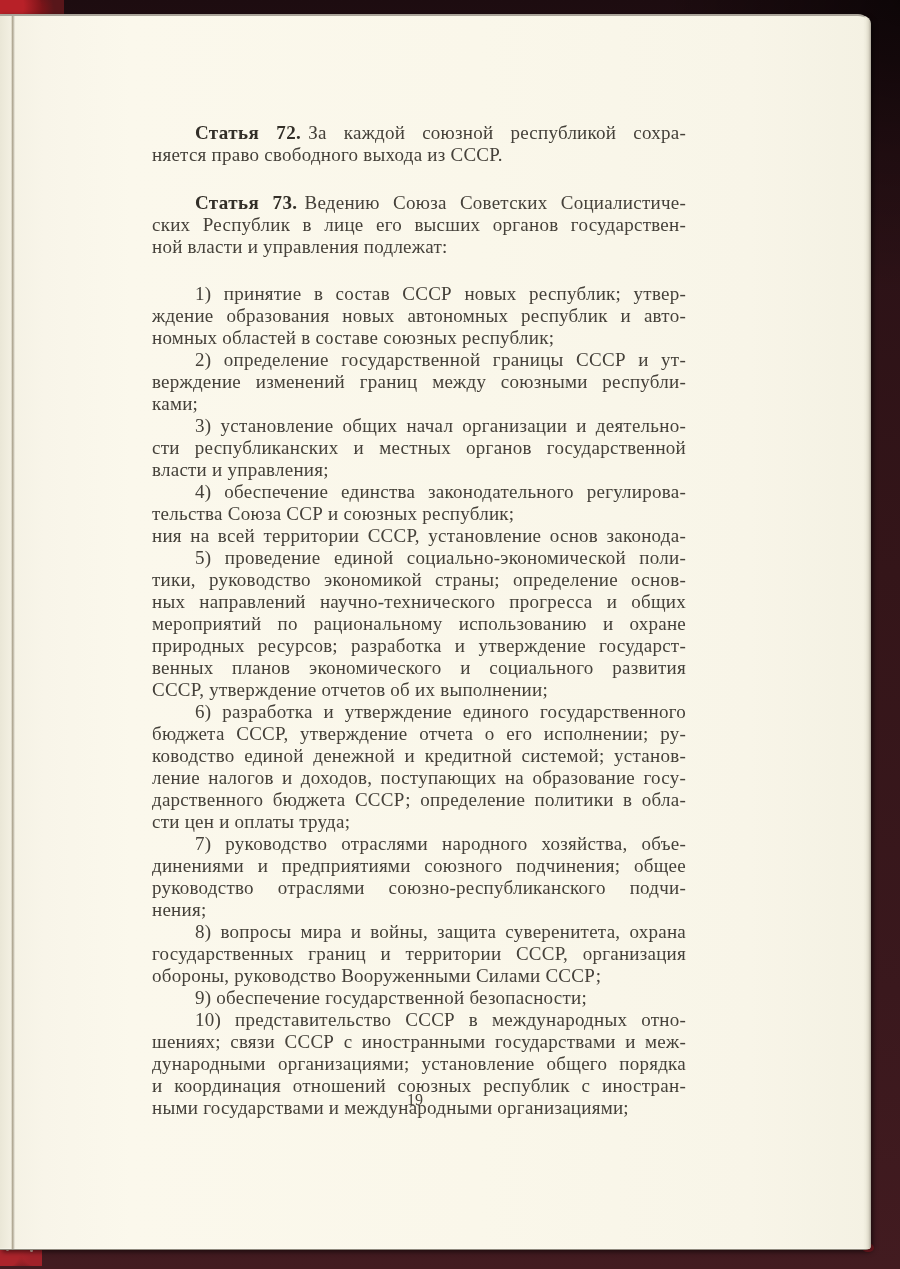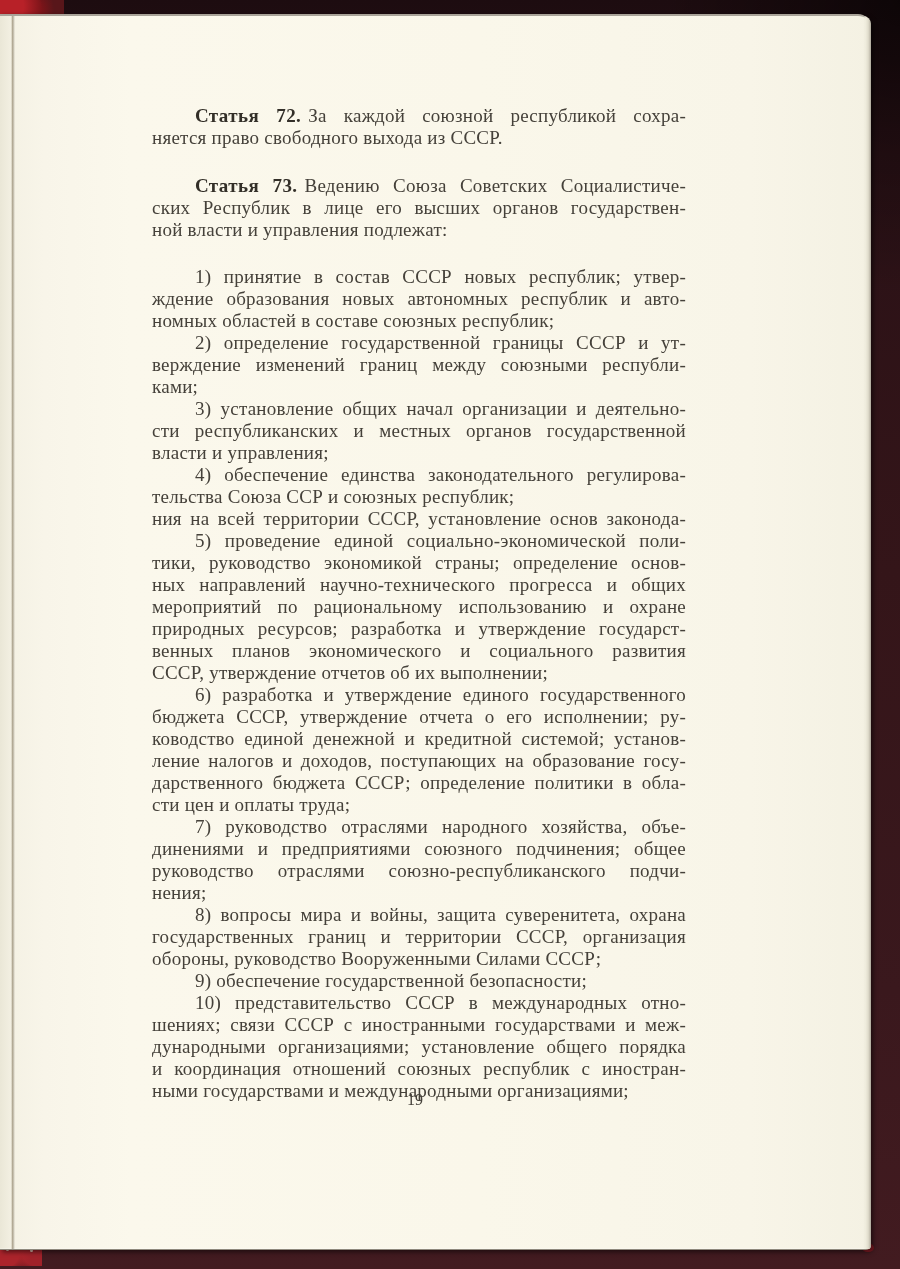--- a/index.html
+++ b/index.html
@@ -56,21 +56,21 @@
       rgba(88,76,52,0.28) 65%, rgba(110,96,66,0) 100%);
   }
   
   .page::after {
     content: ""; position: absolute; right: 0; top: 0; bottom: 0; width: 8px;
     border-radius: 0 13px 5px 0;
     background: linear-gradient(90deg,
       rgba(233,229,214,0) 0%, #eeebdc 35%, #e0dccc 65%, #c2bdae 88%, #a9a497 100%);
   }
   .text-block {
-    position: absolute; left: 152px; top: 89px; width: 534px;
+    position: absolute; left: 152px; top: 106px; width: 534px;
     color: #45413a;
     font-size: 19px;
     letter-spacing: 0.25px;
   }
   .para { margin: 0; }
   .para.gap-article { margin-top: 26px; }
   .para.gap-item { margin-top: 25px; }
   .line {
     height: 22px; line-height: 22px;
     overflow: hidden;

